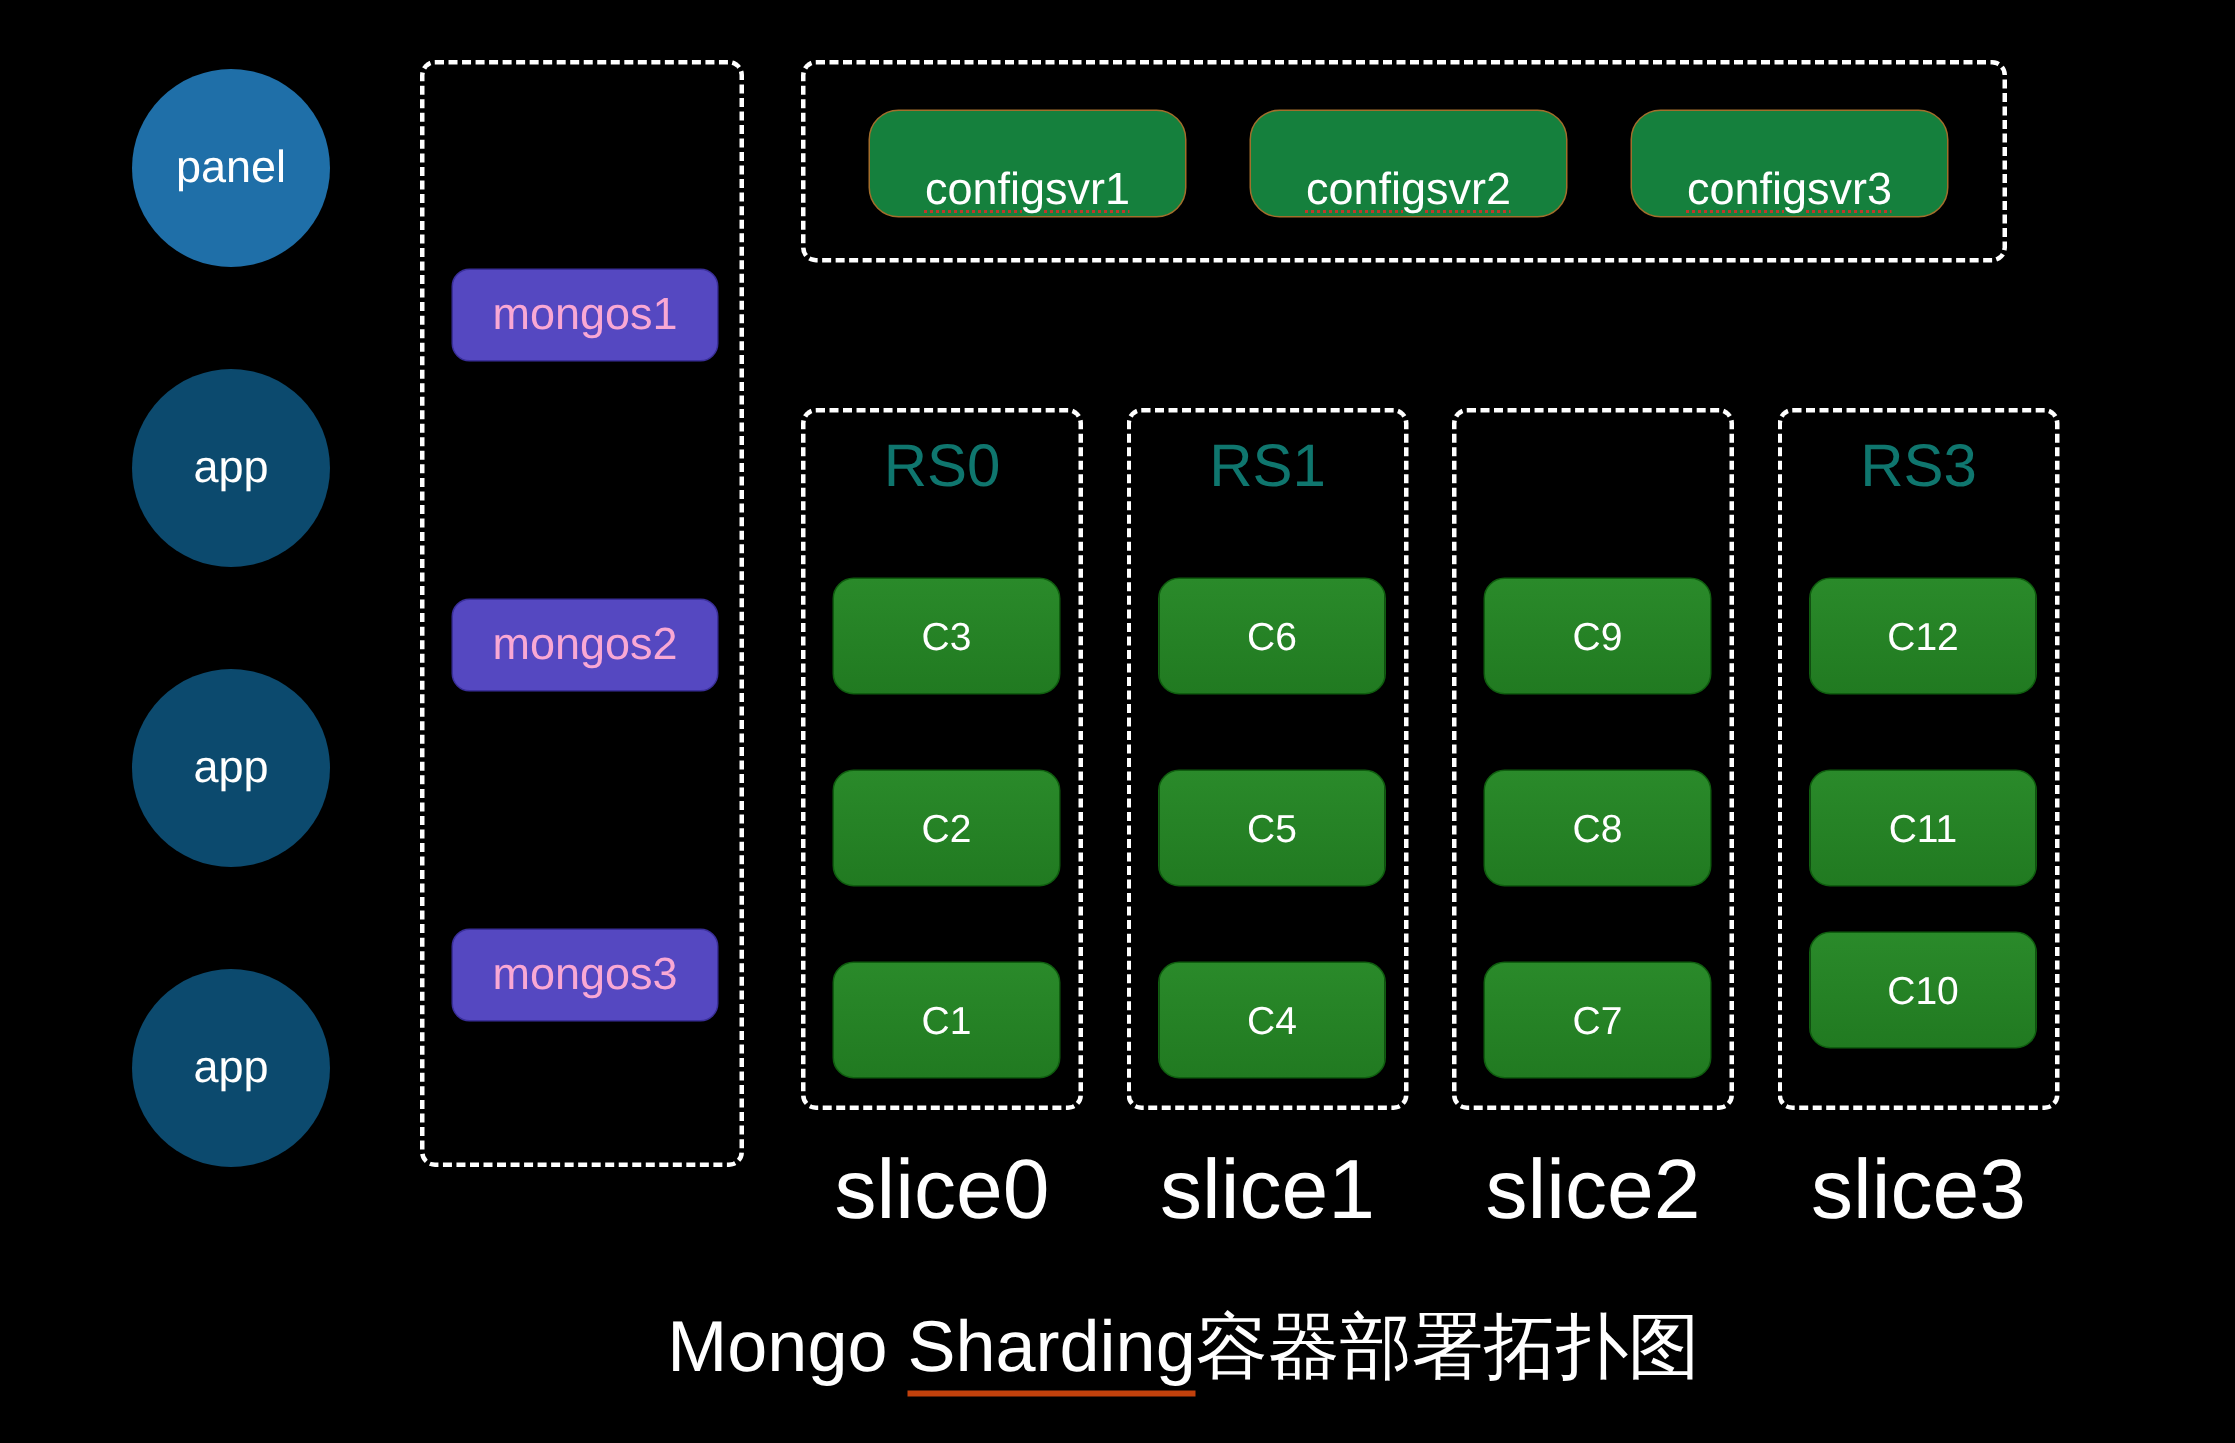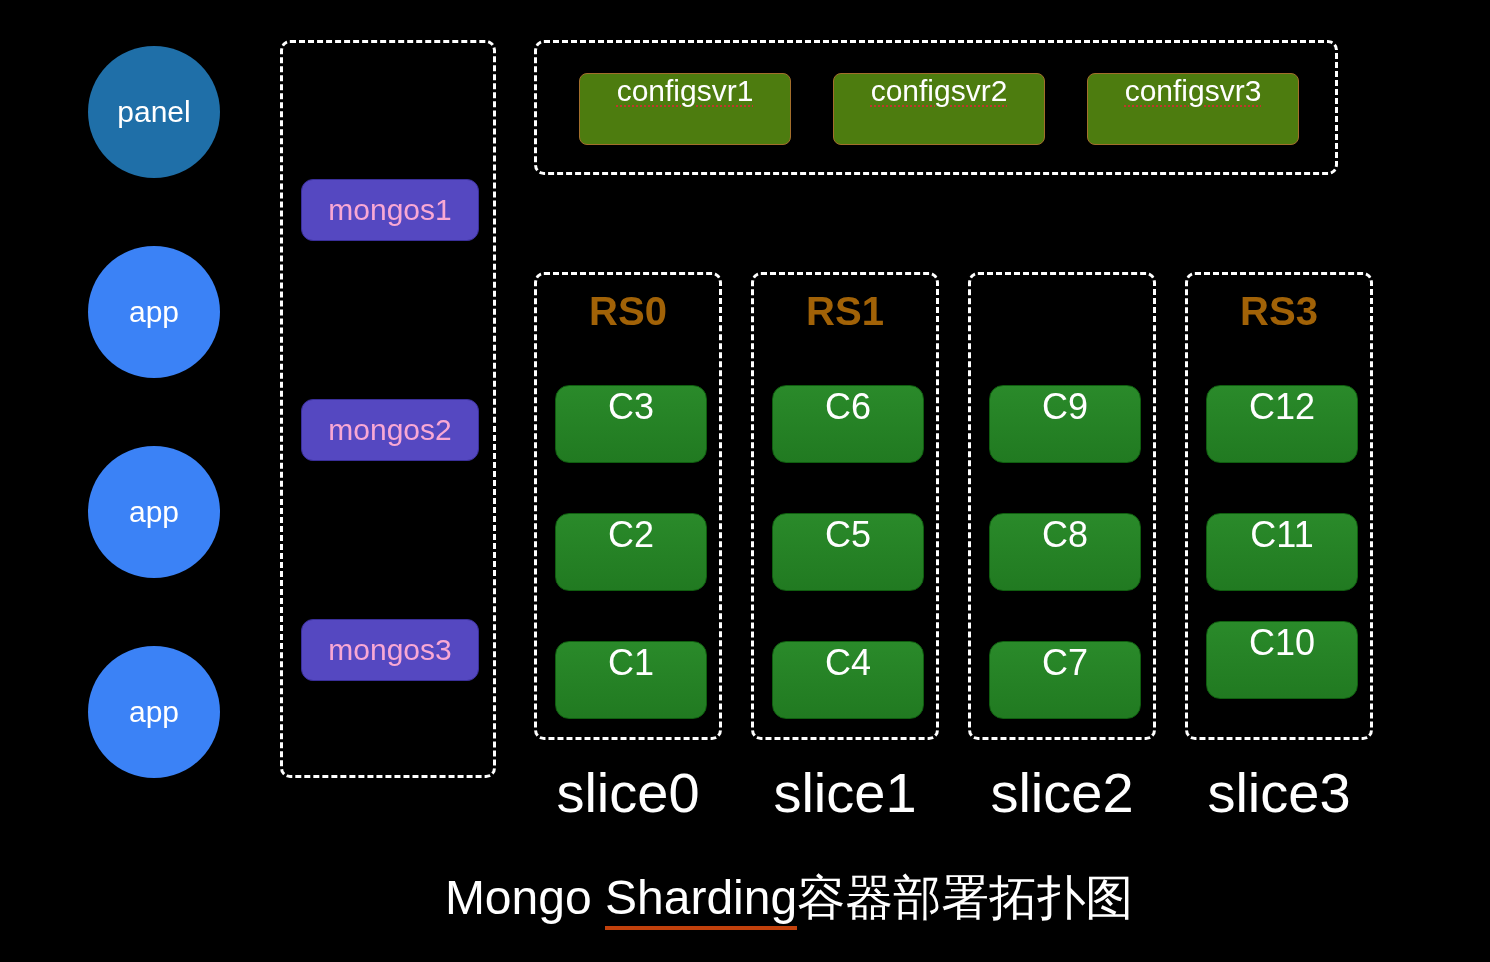--- a/index.html
+++ b/index.html
@@ -26,21 +26,21 @@
     width: 132px;
     height: 132px;
     border-radius: 50%;
     display: flex;
     align-items: center;
     justify-content: center;
     font-size: 30px;
     color: #fff;
   }
   .circle.dark { background: #1f6fa8; }
-  .circle.light { background: #3b82f6; }
+  .circle.light { background: #0c4a6e; }
   
   .dashed {
     position: absolute;
     border: 3px dashed #fff;
     border-radius: 10px;
   }
   
   .mongos-box { left: 236px; top: 40px; width: 216px; height: 738px; }
   .mongos-item {
     position: absolute;
@@ -55,58 +55,59 @@
     justify-content: center;
     font-size: 30px;
     color: #f9a8d4;
   }
   
   .config-box { left: 490px; top: 40px; width: 804px; height: 135px; }
   .cfg-item {
     position: absolute;
     width: 212px;
     height: 72px;
-    background: #4d7c0f;
+    background: #15803d;
     border: 1px solid #a36e2c;
-    border-radius: 8px;
-    display: flex;
-    align-items: flex-start;
+    border-radius: 20px;
+    display: flex;
+    align-items: flex-end;
     justify-content: center;
     font-size: 30px;
     color: #fff;
   }
   .cfg-underline {
     text-decoration: underline;
     text-decoration-color: #c0392b;
     text-decoration-style: dotted;
     text-decoration-thickness: 2px;
     text-underline-offset: 4px;
   }
   
   .rs-box { top: 272px; width: 188px; height: 468px; }
   .rs-title {
     position: absolute;
     top: 14px;
     left: 0; right: 0;
     text-align: center;
     font-size: 40px;
-    font-weight: 700;
-    color: #a16207;
+    font-weight: 400;
+    color: #0f766e;
   }
   .c-item {
     position: absolute;
     left: 18px;
     width: 152px;
     height: 78px;
     background: linear-gradient(#2a8a2a, #217a21);
     border: 1px solid #0f5d0f;
     border-radius: 14px;
     display: flex;
-    justify-content: center;
-    font-size: 36px;
+    align-items: center;
+    justify-content: center;
+    font-size: 26px;
     color: #fff;
   }
   .slice-label {
     position: absolute;
     top: 760px;
     width: 188px;
     text-align: center;
     font-size: 56px;
     color: #fff;
   }

